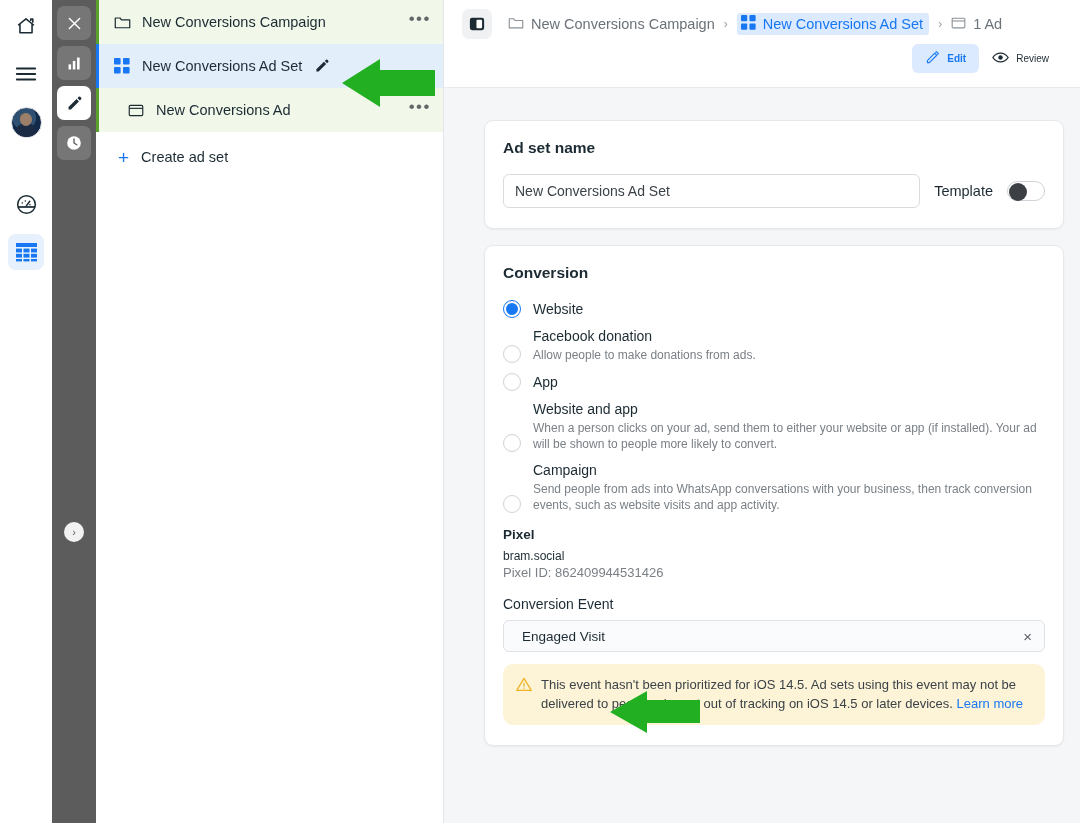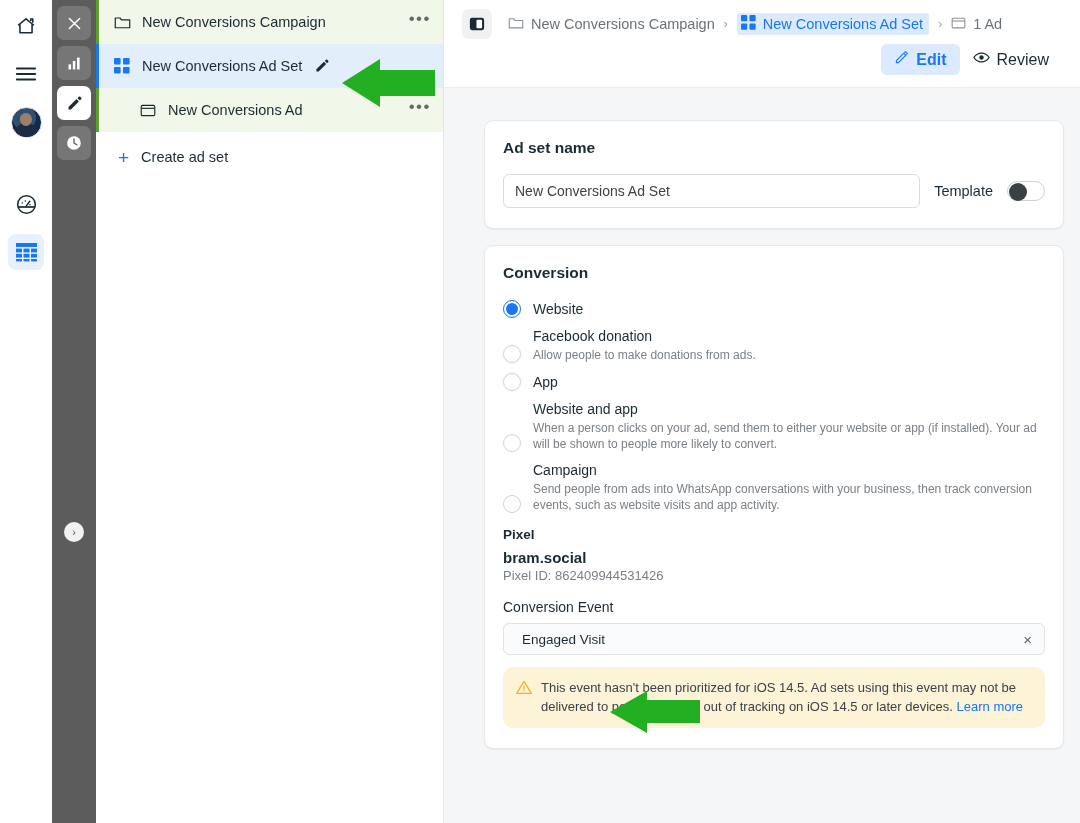--- a/index.html
+++ b/index.html
@@ -74,21 +74,21 @@
     border-right: 1px solid #e4e6eb;
   }
   .tree-row {
     display: flex; align-items: center;
     height: 44px; padding-left: 18px; padding-right: 12px;
     cursor: pointer; position: relative;
     font-size: 14.5px; color: #1c2b33;
   }
   .tree-row.campaign { background: #f1f7e9; border-left: 3px solid #5aa02c; padding-left: 15px; }
   .tree-row.adset { background: #e3eefb; border-left: 3px solid #1877f2; padding-left: 15px; }
-  .tree-row.ad { background: #f1f7e9; border-left: 3px solid #5aa02c; padding-left: 15px; }
+  .tree-row.ad { background: #f1f7e9; border-left: 3px solid #5aa02c; padding-left: 3px; }
   .tree-row .t-icon { width: 22px; display: flex; align-items: center; justify-content: flex-start; flex: 0 0 22px; }
   .tree-row .t-label { margin-left: 6px; white-space: nowrap; }
   .tree-row.ad .t-icon { margin-left: 26px; }
   .tree-dots {
     margin-left: auto; color: #65676b; font-size: 17px; letter-spacing: 1.5px;
     line-height: 10px; padding-bottom: 6px; cursor: pointer;
   }
   .pencil-inline { margin-left: 12px; display: flex; align-items: center; cursor: pointer; }
   .create-row {
     display: flex; align-items: center; height: 42px; padding-left: 22px;
@@ -114,21 +114,21 @@
   }
   .crumb-sep { margin: 0 9px; color: #9aa0a6; font-size: 12px; }
   .panel-toggle {
     width: 30px; height: 30px; border-radius: 7px; background: #f0f1f3;
     display: flex; align-items: center; justify-content: center;
     margin-right: 16px; flex: 0 0 30px; cursor: pointer;
   }
   .toolbtns { position: absolute; right: 18px; top: 44px; display: flex; align-items: center; }
   .tbtn {
     display: flex; align-items: center; gap: 7px;
-    padding: 6px 13px; border-radius: 6px; font-size: 16px;
+    padding: 6px 13px; border-radius: 6px; font-size: 10px;
     color: #1c2b33; cursor: pointer;
   }
   .tbtn.active { background: #dbeafe; color: #1877f2; font-weight: bold; }
 
   .scroller { flex: 1 1 auto; overflow: hidden; padding: 16px 16px 0 40px; }
   .card {
     background: #ffffff; border-radius: 9px; border: 1px solid #e6e8ea;
     box-shadow: 0 1px 2px rgba(0,0,0,0.05);
     margin-bottom: 12px; padding: 18px 18px 20px 18px; margin-top: 16px;
   }
@@ -159,21 +159,21 @@
   .radio.on::after {
     content: ""; position: absolute; left: 50%; top: 50%;
     transform: translate(-50%,-50%);
     width: 12px; height: 12px; border-radius: 50%; background: #1877f2;
   }
   .radio-body { margin-left: 12px; }
   .radio-title { font-size: 14px; color: #1c2b33; line-height: 18px; }
   .radio-desc { font-size: 12px; color: #7a8086; line-height: 16px; margin-top: 2px; max-width: 515px; }
 
   .pixel-head { font-size: 13.5px; font-weight: bold; color: #1c2b33; margin-top: 14px; }
-  .pixel-name { font-size: 15px; font-weight: bold; color: #1c2b33; margin-top: 7px; }
+  .pixel-name { font-size: 12px; font-weight: normal; color: #1c2b33; margin-top: 7px; }
   .pixel-id { font-size: 13px; color: #7a8086; margin-top: 2px; }
   .ce-head { font-size: 14px; font-weight: normal; color: #1c2b33; margin-top: 16px; margin-bottom: 8px; }
   .ce-field {
     height: 32px; border: 1px solid #e0e2e5; border-radius: 6px; background: #fafbfc;
     display: flex; align-items: center; padding: 0 12px 0 18px; position: relative;
   }
   .ce-value { font-size: 13.5px; color: #1c2b33; }
   .ce-x { margin-left: auto; color: #5b6065; font-size: 15px; cursor: pointer; line-height: 1; }
 
   .warn {

